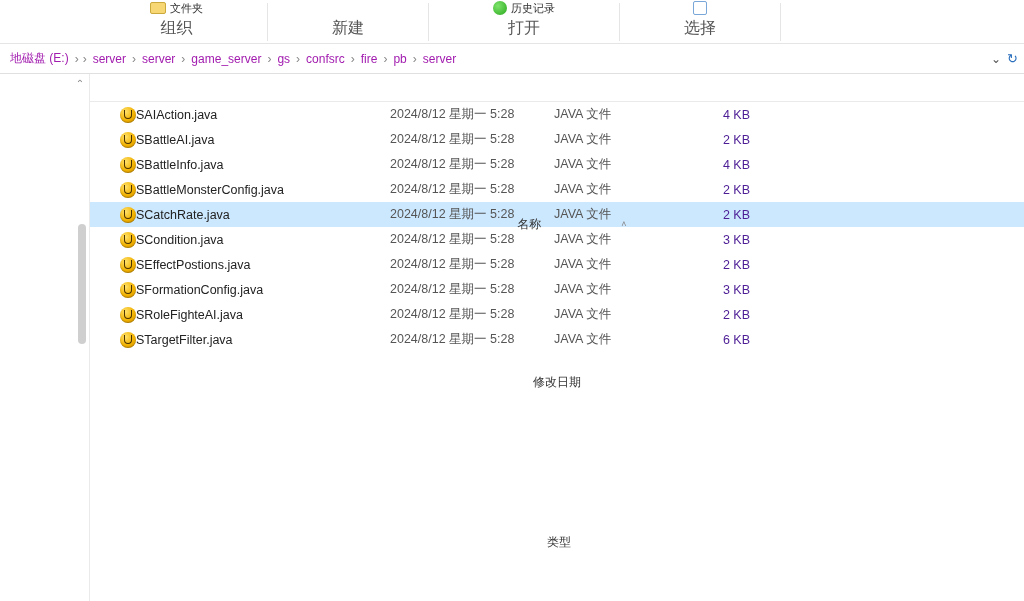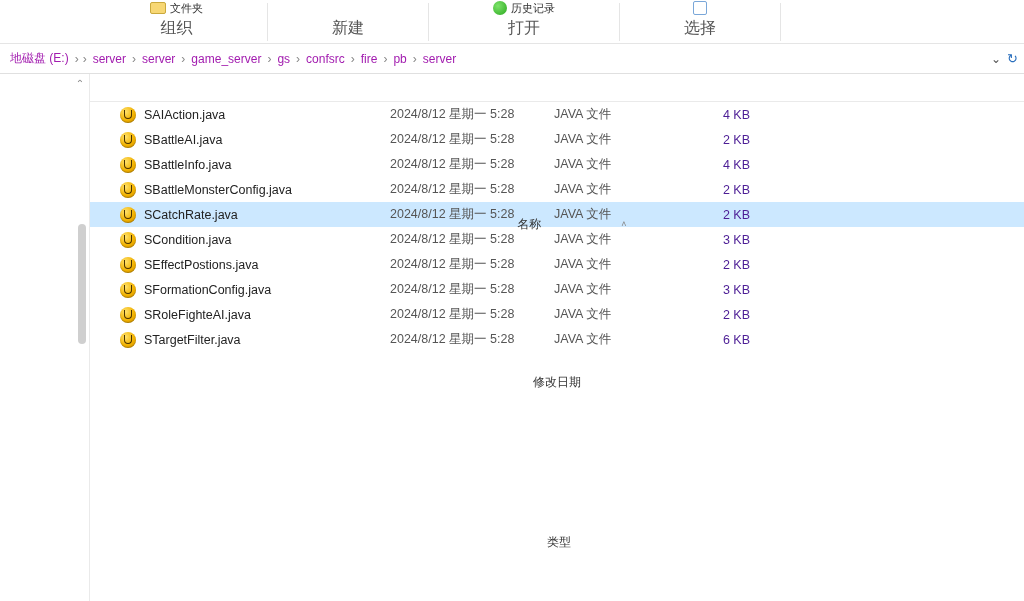--- a/index.html
+++ b/index.html
@@ -174,21 +174,21 @@
     .row {
       display: flex;
       align-items: center;
       height: 25px;
       font-size: 12.5px;
       color: #222;
     }
     .row.selected {
       background: #cce8ff;
     }
-    .cell-name { flex: 0 0 300px; padding-left: 30px; display:flex; align-items:center; gap:8px;text-align:center;}
+    .cell-name { flex: 0 0 300px; padding-left: 30px; display:flex; align-items:center; text-align:center;}
     .cell-date { flex: 0 0 160px; color:#555; }
     .cell-type { flex: 0 0 120px; color:#555; padding-left:4px;}
     .cell-size { flex: 0 0 110px; text-align:right; color:#4c1d95; padding-right:30px;}
 
     .java-icon {
       width: 16px; height: 16px;
       border-radius: 50%;
       background: radial-gradient(circle at 35% 30%, #ffe16b, #f2b200 55%, #c88a00);
       display: inline-block;
       position: relative;

